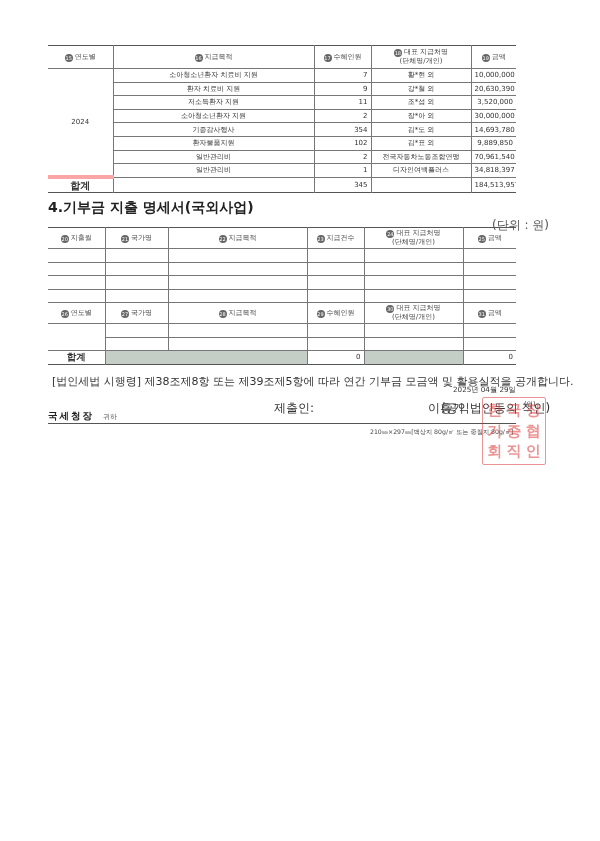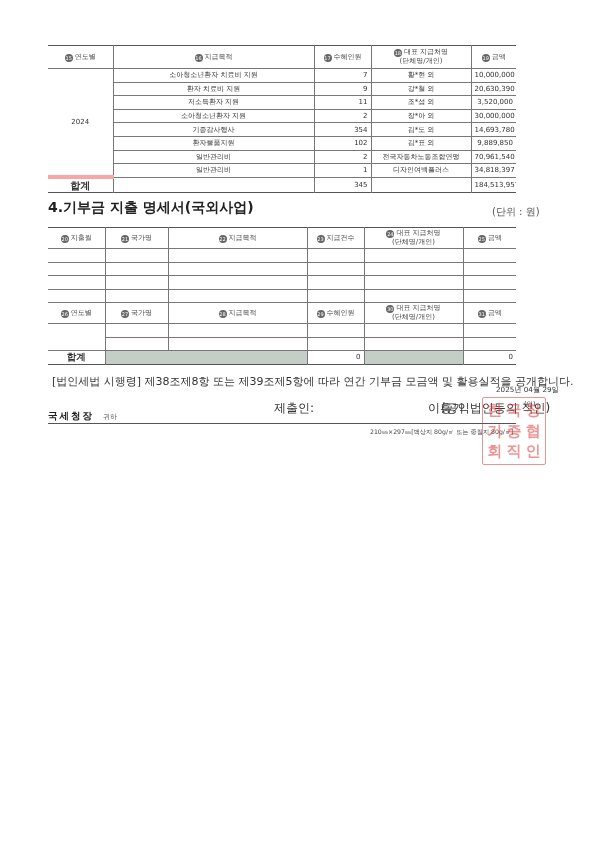--- a/index.html
+++ b/index.html
@@ -18,34 +18,34 @@
     #t1 thead th { height: 23px; text-align: center; font-size: 7px; color: #444; }
     #t1 .year-cell { text-align: center; vertical-align: middle; border-bottom: 4px solid #fca5a5; }
     #t1 .num { text-align: right; }
     #t1 .txt { text-align: center; }
     #t1 .total-row td { height: 15px; border-bottom: none; }
     #t1 .total-label { text-align: center; font-size: 10px; font-weight: bold; color: #333; }
 
     .circle { display: inline-block; width: 8px; height: 8px; border-radius: 50%; background: #666; color: #fff; font-size: 5px; line-height: 8px; text-align: center; margin-right: 2px; vertical-align: -1px; }
 
     .section-title { position: absolute; left: 48px; top: 199px; font-size: 14px; font-weight: bold; color: #222; }
-    .unit { position: absolute; left: 492px; top: 205px; font-size: 10px; color: #555; }
+    .unit { position: absolute; left: 492px; top: 217px; font-size: 12px; color: #555; }
 
     
     #t2 { left: 48px; top: 227px; width: 468px; border-top: 1.5px solid #555; border-bottom: 1.5px solid #555; }
     #t2 td, #t2 th { border-bottom: 1px solid #777; border-right: 1px solid #777; height: 13.5px; padding: 0 3px; }
     #t2 td:last-child, #t2 th:last-child { border-right: none; }
     #t2 th { height: 21px; text-align: center; color: #444; }
     #t2 .num { text-align: right; }
     #t2 .grey { background: #c5cdc7; }
     #t2 .total-row td { height: 14px; border-bottom: none; }
     #t2 .total-label { text-align: center; font-size: 9.5px; font-weight: bold; color: #333; }
 
     .law-text { position: absolute; left: 52px; top: 374px; font-size: 11px; color: #333; white-space: nowrap; }
-    .date-line { position: absolute; left: 453px; top: 385px; font-size: 7.2px; color: #333; white-space: nowrap; margin-left: 43px; }
+    .date-line { position: absolute; left: 453px; top: 385px; font-size: 7.2px; color: #333; white-space: nowrap; }
     .submitter-label { position: absolute; left: 274px; top: 400px; font-size: 12px; color: #333; }
     .submitter-name { position: absolute; left: 428px; top: 400px; font-size: 12px; color: #333; white-space: nowrap; }
     .submitter-role { position: absolute; left: 441px; top: 400px; font-size: 12px; color: #333; white-space: nowrap; }
     .seal-mark { position: absolute; left: 524px; top: 400px; font-size: 6.5px; color: #333; }
     .recipient { position: absolute; left: 48px; top: 410px; font-size: 9.5px; font-weight: bold; color: #222; letter-spacing: 2px; text-align: center; }
     .recipient-suffix { position: absolute; left: 103px; top: 412px; font-size: 7px; color: #555; }
     .rule { position: absolute; left: 48px; top: 423px; width: 468px; height: 0; border-top: 1.5px solid #555; }
     .paper-spec { position: absolute; left: 370px; top: 428px; font-size: 6.2px; color: #444; white-space: nowrap; }
 
     .stamp { position: absolute; left: 482px; top: 397px; width: 64px; height: 68px; border: 1.5px solid rgba(220,60,60,0.55); border-radius: 2px; display: grid; grid-template-columns: repeat(3, 1fr); grid-template-rows: repeat(3, 1fr); padding: 2px; }

